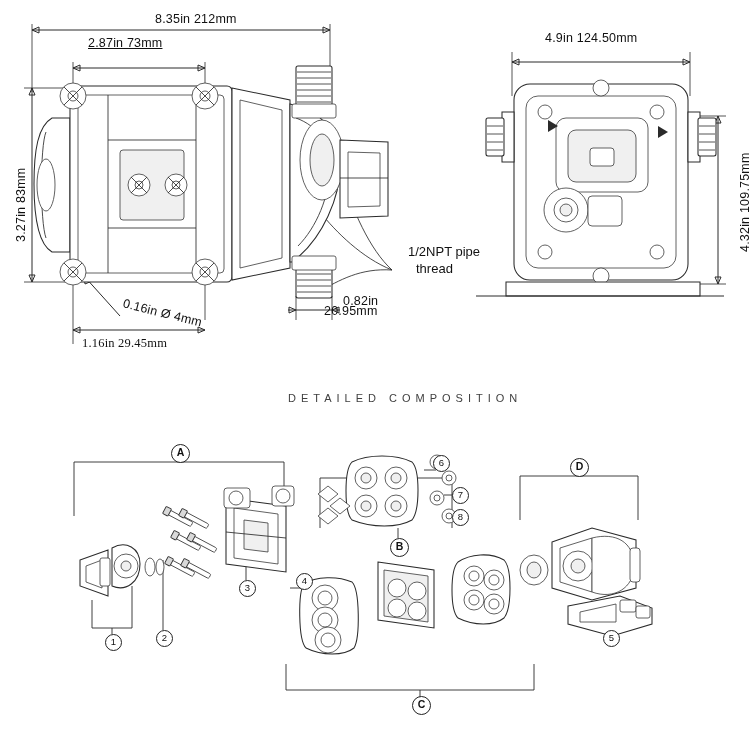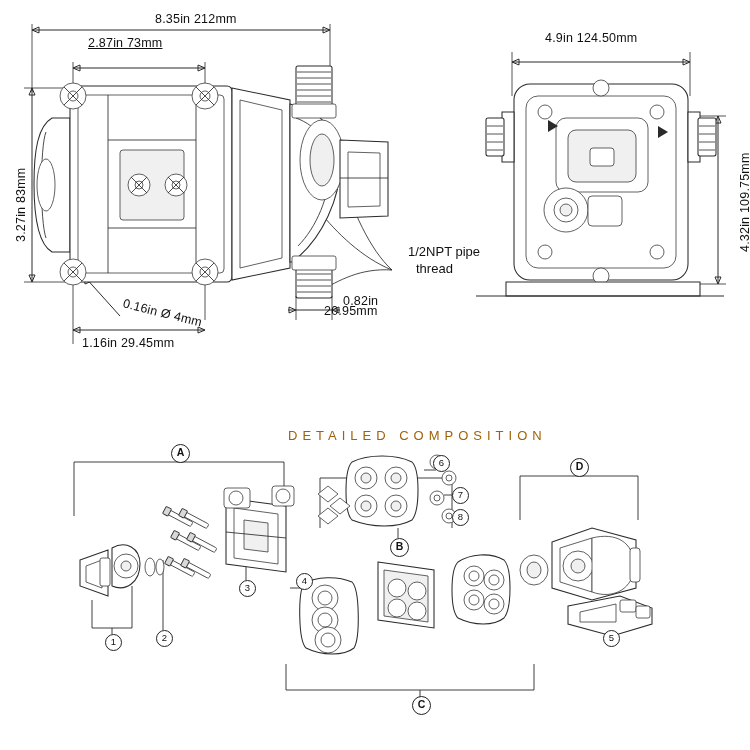--- a/index.html
+++ b/index.html
@@ -1,21 +1,21 @@
 <!DOCTYPE html>
 <html><head>
 <meta charset="utf-8">
 <style>
   html,body{margin:0;padding:0;background:#ffffff;}
   body{width:750px;height:750px;overflow:hidden;font-family:"Liberation Sans",sans-serif;color:#1a1a1a;}
   #page{position:relative;width:750px;height:578px;background:#fff;}
   .dim-label{position:absolute;font-size:12.5px;color:#111;white-space:nowrap;letter-spacing:.2px;}
   .dim-label.vert{transform-origin:0 0;}
   .note{position:absolute;font-size:13px;color:#111;line-height:1.15;white-space:nowrap;}
-  .section-title{position:absolute;font-size:13px;letter-spacing:5px;color:#a16207;white-space:nowrap;margin-top:36px;}
+  .section-title{position:absolute;font-size:11px;letter-spacing:5px;color:#404040;white-space:nowrap;}
   .cball{position:absolute;width:17px;height:17px;border:1.3px solid #222;border-radius:50%;
          font-size:10.5px;line-height:15px;text-align:center;background:#fff;color:#111;font-weight:bold;}
   .nball{position:absolute;width:15px;height:15px;border:1.1px solid #222;border-radius:50%;
          font-size:9.5px;line-height:13px;text-align:center;background:#fff;color:#111;}
   svg{position:absolute;left:0;top:0;}
   .ln{stroke:#2a2a2a;stroke-width:1;fill:none;}
   .thin{stroke:#2a2a2a;stroke-width:.85;fill:none;}
   .ext{stroke:#2a2a2a;stroke-width:.8;fill:none;}
   .part{stroke:#2b2b2b;stroke-width:1.05;fill:#fff;}
   .partl{stroke:#3a3a3a;stroke-width:.8;fill:#fff;}
@@ -313,21 +313,21 @@
     <path class="partl" d="M580 612 L616 604 L616 622 L580 622 Z"></path>
     <rect class="partl" x="620" y="600" width="16" height="12" rx="2"></rect>
     <rect class="partl" x="636" y="606" width="14" height="12" rx="2"></rect>
 
   </svg>
 
   <div class="dim-label" style="left:155px;top:12px;">8.35in  212mm</div>
   <div class="dim-label" style="left:88px;top:36px;text-decoration:underline;">2.87in  73mm</div>
   <div class="dim-label vert" style="left:14px;top:242px;transform:rotate(-90deg);">3.27in  83mm</div>
   <div class="dim-label" style="left:122px;top:306px;transform:rotate(14deg);">0.16in  Ø 4mm</div>
-  <div class="dim-label" style="left:82px;top:336px;">1.16in  29.45mm</div>
+  <div class="dim-label" style="left:82px;top:336px;font-family:Liberation Serif, serif;">1.16in  29.45mm</div>
   <div class="dim-label" style="left:343px;top:282px;margin-top:12px;">0.82in</div>
   <div class="dim-label" style="left:324px;top:304px;">20.95mm</div>
 
   <div class="note" style="left:408px;top:245px;">1/2NPT pipe</div>
   <div class="note" style="left:416px;top:262px;">thread</div>
 
   <div class="dim-label" style="left:545px;top:31px;">4.9in  124.50mm</div>
   <div class="dim-label vert" style="left:738px;top:252px;transform:rotate(-90deg);">4.32in  109.75mm</div>
 
   <div class="section-title" style="left:288px;top:392px;">DETAILED COMPOSITION</div>

